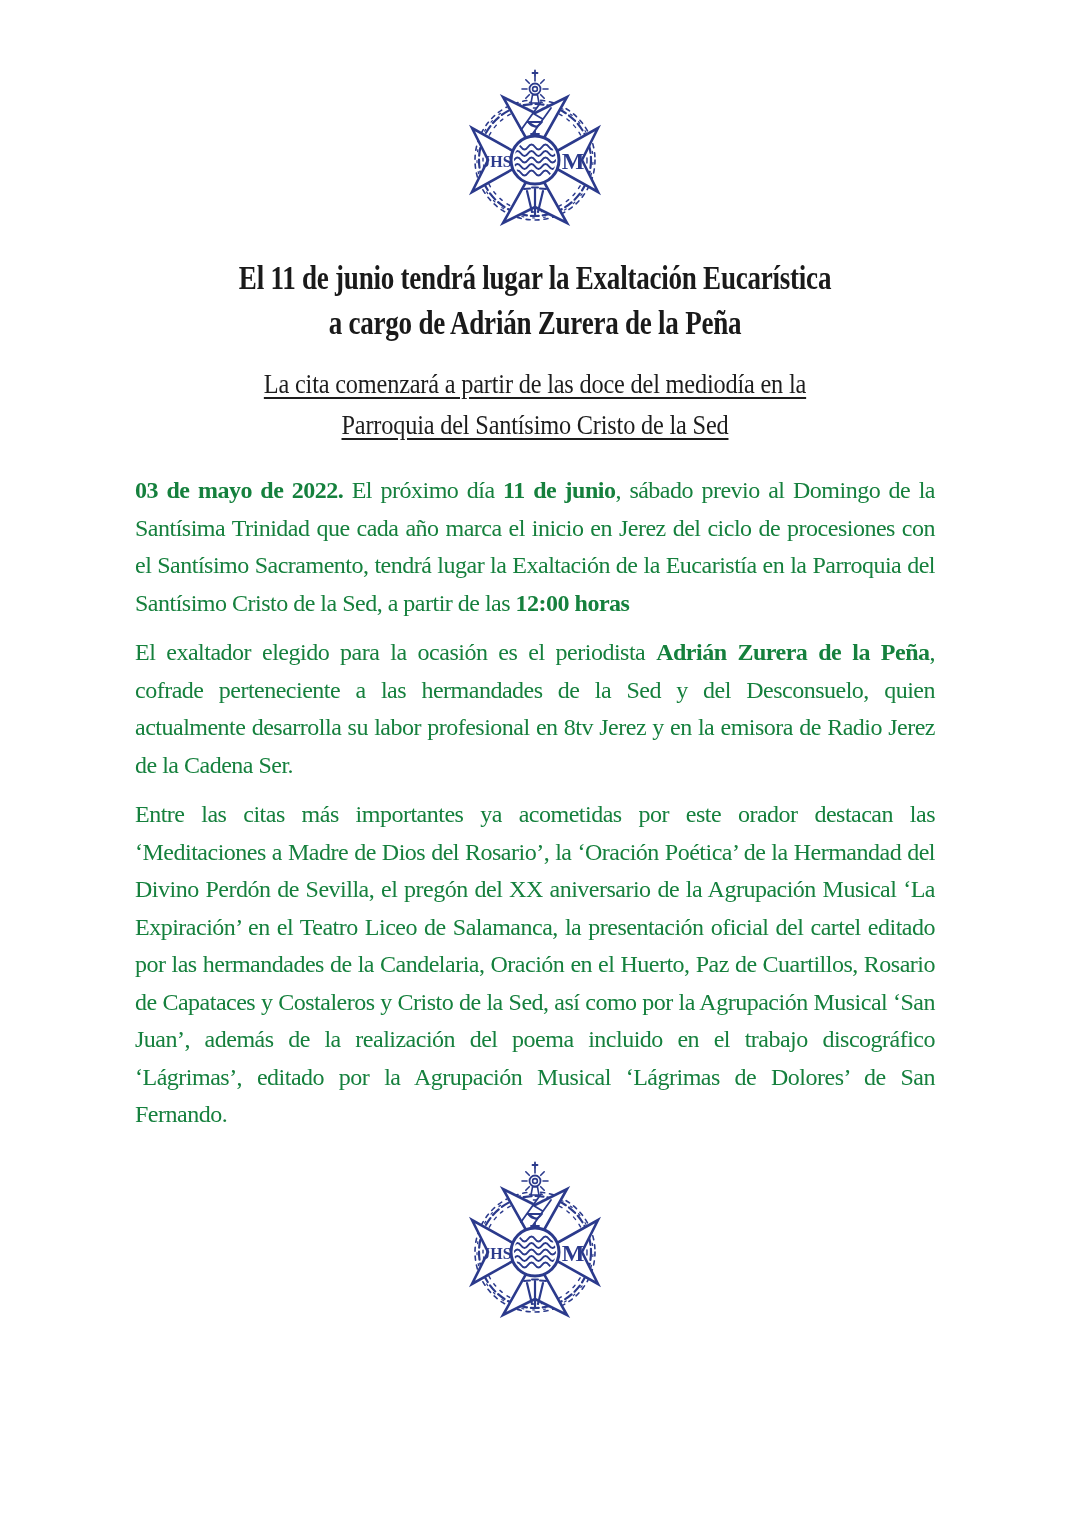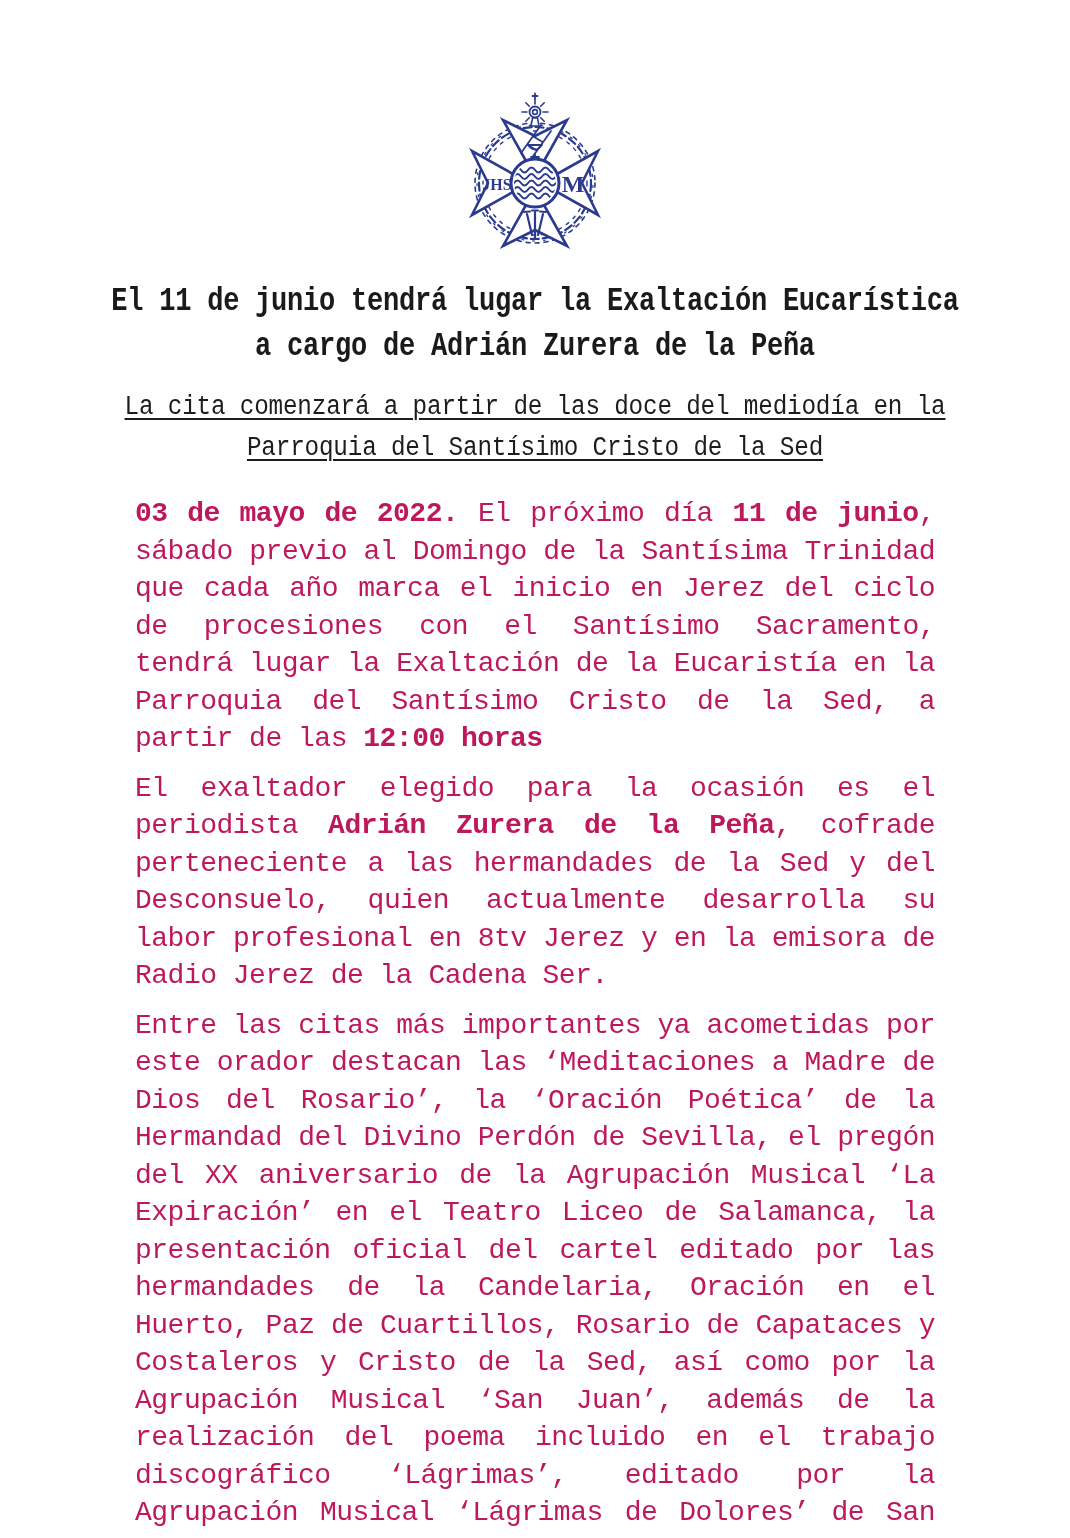--- a/index.html
+++ b/index.html
@@ -7,24 +7,24 @@
     padding: 0;
     background: #ffffff;
   }
   .page {
     position: relative;
     width: 1040px;
     height: 1538px;
     margin: 0 auto;
     background: #ffffff;
     overflow: hidden;
-    font-family: Liberation Mono, monospace;
+    font-family: Liberation Serif, serif;
     color: #1d1d1d;
     box-sizing: border-box;
-    padding-top: 91px;
+    padding-top: 68px;
   }
   .logo {
     display: block;
     margin: 0 auto;
     width: 140px;
     height: 158px;
   }
   .logo-bottom {
     margin-top: 26px;
   }
@@ -56,25 +56,25 @@
     text-decoration: underline;
     text-decoration-thickness: 2px;
     text-underline-offset: 4px;
   }
   .content {
     width: 800px;
     margin: 0 auto;
   }
   .para {
     margin: 12px 0 0 0;
-    font-size: 28px;
+    font-size: 24px;
     line-height: 37.5px;
     letter-spacing: -0.5px;
     text-align: justify;
-    color: #be185d;
+    color: #15803d;
   }
   .para:first-child { margin-top: 26px; }
   .bold { font-weight: bold; }
   .svg-defs { position: absolute; width: 0; height: 0; overflow: hidden; }
 </style>
 </head>
 <body>
 
 <svg class="svg-defs" xmlns="http://www.w3.org/2000/svg" aria-hidden="true">
   <defs>

